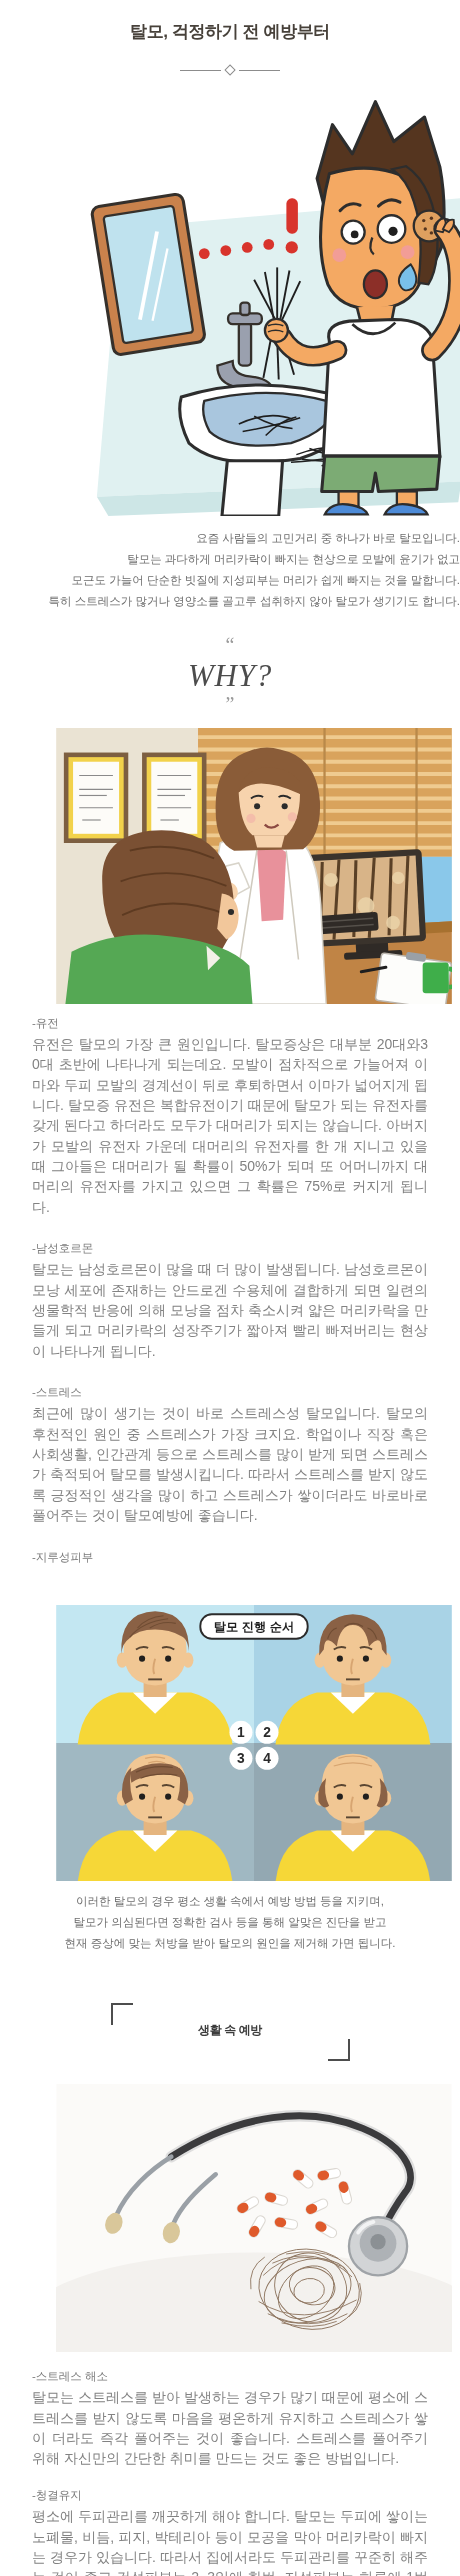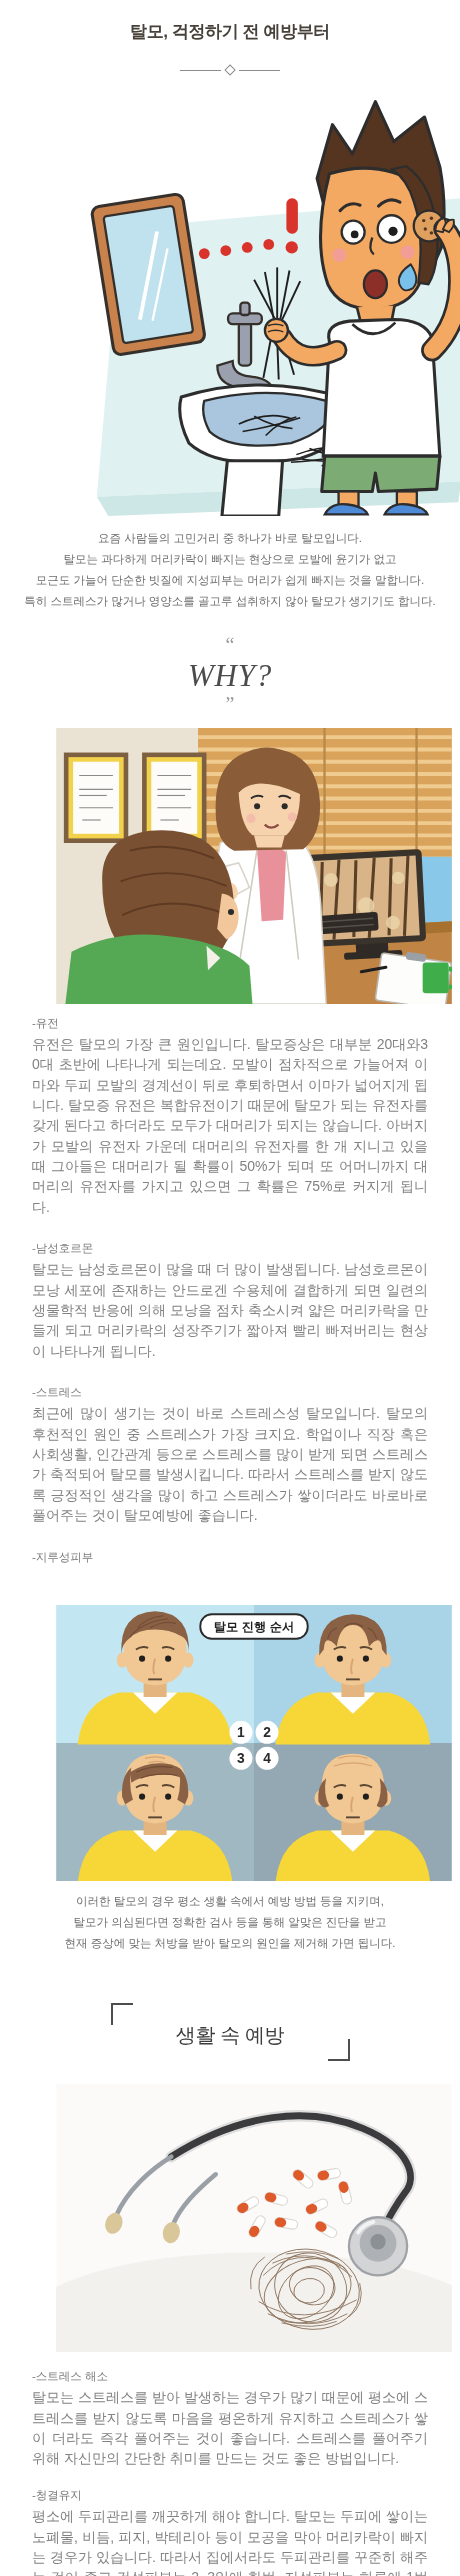--- a/index.html
+++ b/index.html
@@ -5,33 +5,33 @@
   html,body{margin:0;padding:0;background:#ffffff;}
   body{width:460px;font-family:"Liberation Sans","DejaVu Sans",sans-serif;}
   .page{width:460px;min-height:2576px;overflow:hidden;background:#fff;}
   .page-title{padding-top:20px;text-align:center;font-size:17px;font-weight:bold;color:#47413a;letter-spacing:-0.4px;}
   .divider{margin:23px auto 0;width:100px;display:flex;align-items:center;justify-content:center;}
   .divider .line{flex:1;height:0.8px;background:#8c8c8c;}
   .divider .diamond{width:6.1px;height:6.1px;border:0.8px solid #8c8c8c;transform:rotate(45deg);margin:0 4.6px;background:#fff;}
   .illus{display:block;margin:0 auto;}
   .illus-wrap{text-align:center;padding-left:47px;}
   .center-par{text-align:center;font-size:11.5px;color:#6e6e6e;line-height:21px;}
-  .intro{margin-top:12.3px;}
+  .intro{margin-top:12.3px;text-align:right;}
   .why{margin-top:26px;text-align:center;}
   .why .quote{font-family:"Liberation Serif","DejaVu Serif",serif;font-size:20px;color:#9a9a9a;line-height:15.3px;}
   .why .why-title{font-family:"Liberation Serif","DejaVu Serif",serif;font-style:italic;font-size:31px;color:#4c4c4c;letter-spacing:0.8px;margin:4.6px 0 3.1px;}
   .content{width:396px;margin:0 auto;}
   .tsection{margin-bottom:21.5px;}
   .tsection .head{font-size:11.5px;color:#7b7b7b;line-height:21px;}
   .tsection .tbody{font-size:14px;color:#828282;line-height:20.3px;text-align:justify;word-break:break-all;}
   .conclusion{margin-top:10.7px;}
   .prev-header{position:relative;width:239px;margin:49px auto 0;height:58px;}
   .prev-header .bracket-tl{position:absolute;left:0;top:0;width:20px;height:20px;border-top:2.3px solid #4d4d4d;border-left:2.3px solid #4d4d4d;}
   .prev-header .bracket-br{position:absolute;right:0;bottom:0;width:20px;height:20px;border-bottom:2.3px solid #4d4d4d;border-right:2.3px solid #4d4d4d;}
-  .prev-header .prev-title{position:absolute;left:0;right:0;top:18.4px;text-align:center;font-size:20px;font-weight:normal;color:#3d3d3d;letter-spacing:-0.4px;}
+  .prev-header .prev-title{position:absolute;left:0;right:0;top:18.4px;text-align:center;font-size:12px;font-weight:bold;color:#3d3d3d;letter-spacing:-0.4px;}
   .photo-wrap{margin-top:23px;}
   .tips{margin-top:14px;padding-bottom:10.7px;}
   .tips .tsection{margin-bottom:17px;}
 </style>
 </head>
 <body>
 
 <div class="page">
 
   <div class="page-title">탈모, 걱정하기 전 예방부터</div>

